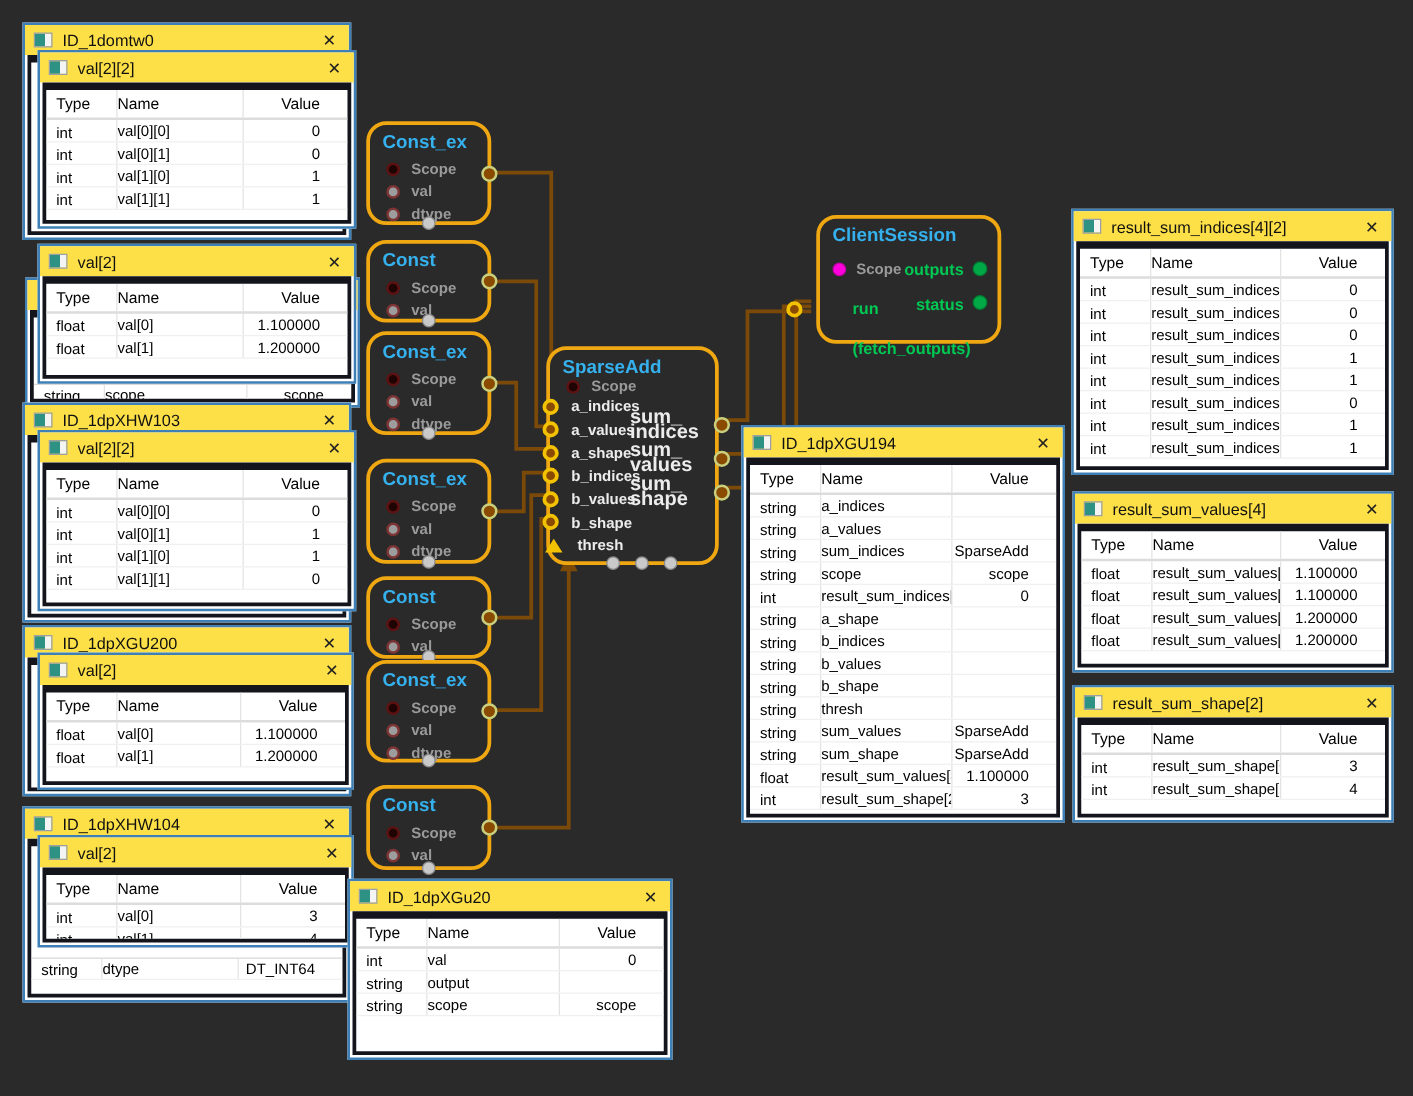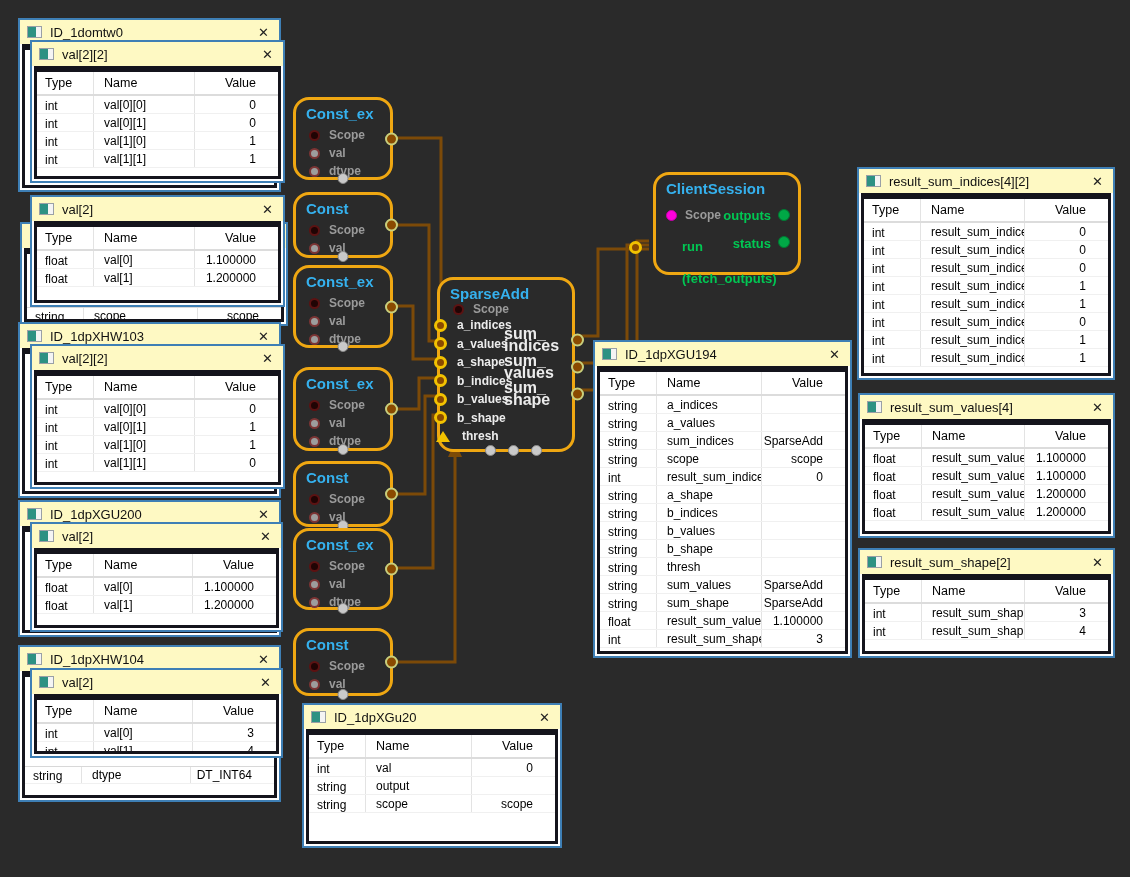--- a/index.html
+++ b/index.html
@@ -29,29 +29,29 @@
   .gd-c{left:50%;transform:translateX(-50%)}
   .sparse-outs{position:absolute;right:6px;top:48px;width:62px}
   .sout{position:relative;height:24px;margin-bottom:3px;text-align:left;color:#ececec;font-size:16px;font-weight:bold;line-height:12px}
   .sout .odot{position:absolute;right:-18px;top:50%;transform:translateY(-50%);width:13px;height:13px;border-radius:50%;background:#8a4a00;border:2px solid #c9cf7c}
   .greenlbl{color:#00c853;font-size:13px;font-weight:bold;white-space:nowrap}
   .gdot{width:12px;height:12px;border-radius:50%;background:#00a846;border:1px solid #007a33;display:inline-block}
 
   
   .window{position:absolute;background:#fff;border:2px solid #3e7fb5}
   .z2{z-index:2}.z3{z-index:3}
-  .titlebar{height:24px;display:flex;align-items:center;padding:0 7px;background:#fef9c3}
+  .titlebar{height:24px;display:flex;align-items:center;padding:0 7px;background:#fde047}
   .wicon{width:15px;height:12px;margin-right:8px;flex:none;border:1px solid #9aa0a6;background:linear-gradient(90deg,#2d9183 0 8px,#f4f4f4 8px)}
   .wtitle{font-size:13px;color:#111;flex:1;white-space:nowrap;overflow:hidden}
   .wclose{font-size:13px;color:#222;padding:0 3px;flex:none}
   .tbl{position:absolute;left:2px;right:2px;top:24px;bottom:2px;background:#fff;border:3px solid #14141c;border-top:6px solid #14141c;overflow:hidden}
   .thead{display:flex;height:24px;align-items:center;border-bottom:2px solid #dcdcdc;font-size:12.5px;color:#000}
   .trow{display:flex;height:18px;align-items:flex-end;font-size:12px;color:#000;border-bottom:1px solid #f0f0f0}
   .c-type{width:56px;padding-left:8px;flex:none;white-space:nowrap}
-  .c-name{flex:1;padding-left:10px;border-left:1px solid #e3e3e3;height:100%;display:flex;align-items:center;white-space:nowrap;overflow:hidden}
+  .c-name{flex:1;border-left:1px solid #e3e3e3;height:100%;display:flex;align-items:center;white-space:nowrap;overflow:hidden}
   .c-value{width:84px;flex:none;border-left:1px solid #e3e3e3;height:100%;display:flex;align-items:center;justify-content:flex-end;padding-right:22px;white-space:nowrap}
   .fragrow{position:absolute;left:0;right:0;border-top:1px solid #d8d8d8}
 </style>
 </head>
 <body>
 
 <div id="canvas">
 
   <svg id="wires" width="1130" height="877">
     <polyline class="wire" points="393,138 441,138 441,322 446,322"></polyline>
@@ -699,21 +699,21 @@
         </div>
         <div class="trow">
           <span class="c-type">int</span>
             <span class="c-name">result_sum_shape[1]</span>
             <span class="c-value">4</span>
         </div>
         </div>
     </div>
   </div>
 
-  <div class="window z3" style="left:302px;top:703px;width:260px;height:145px">
+  <div class="window z3" style="left:278px;top:703px;width:260px;height:145px">
     <div class="titlebar">
       <span class="wicon"></span>
       <span class="wtitle">ID_1dpXGu20</span>
       <span class="wclose">✕</span>
     </div>
     <div class="tbl">
       <div class="thead">
         <span class="c-type">Type</span>
           <span class="c-name">Name</span>
           <span class="c-value">Value</span>

